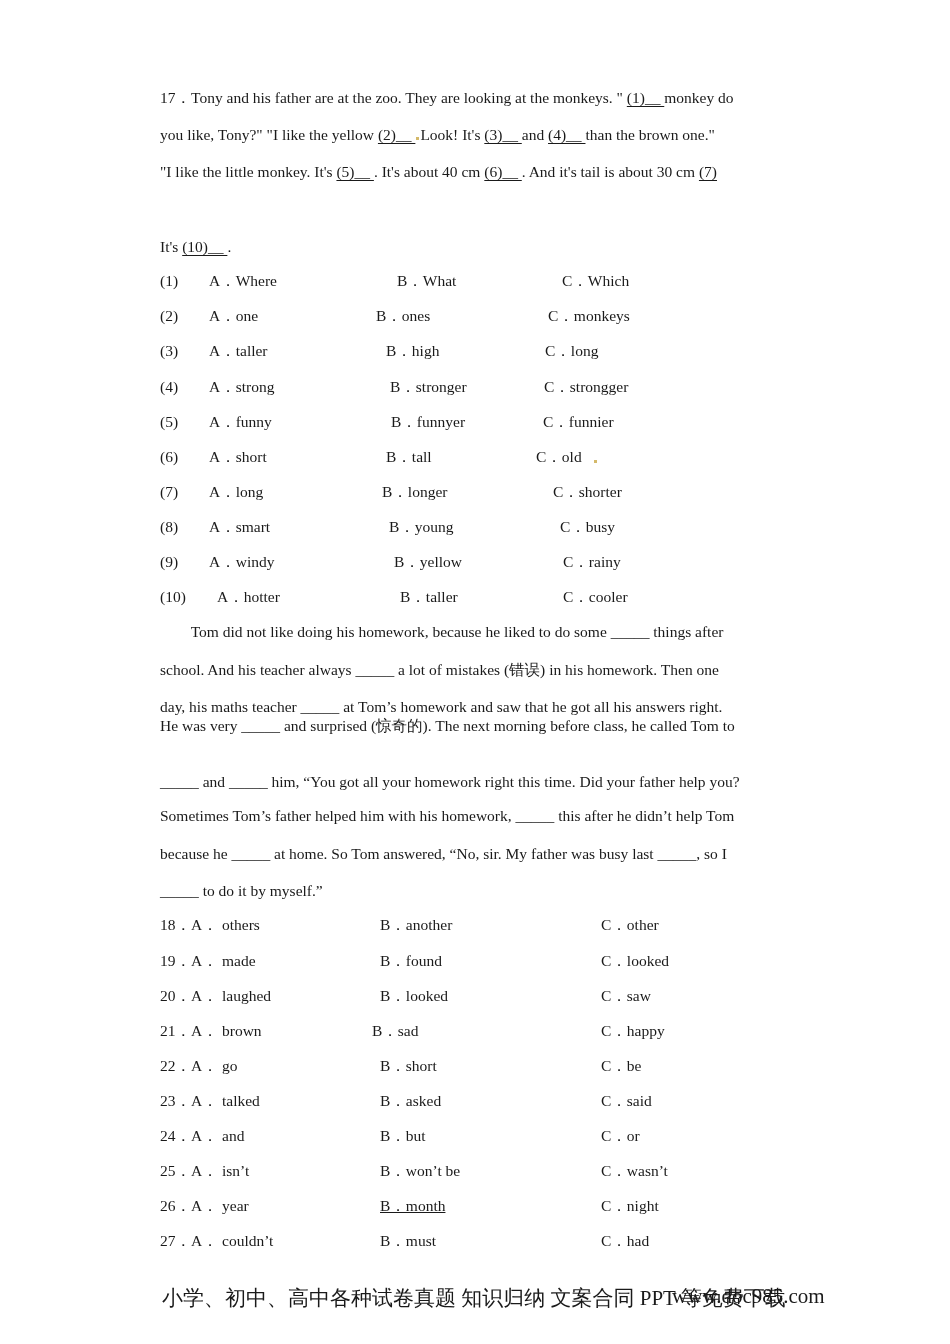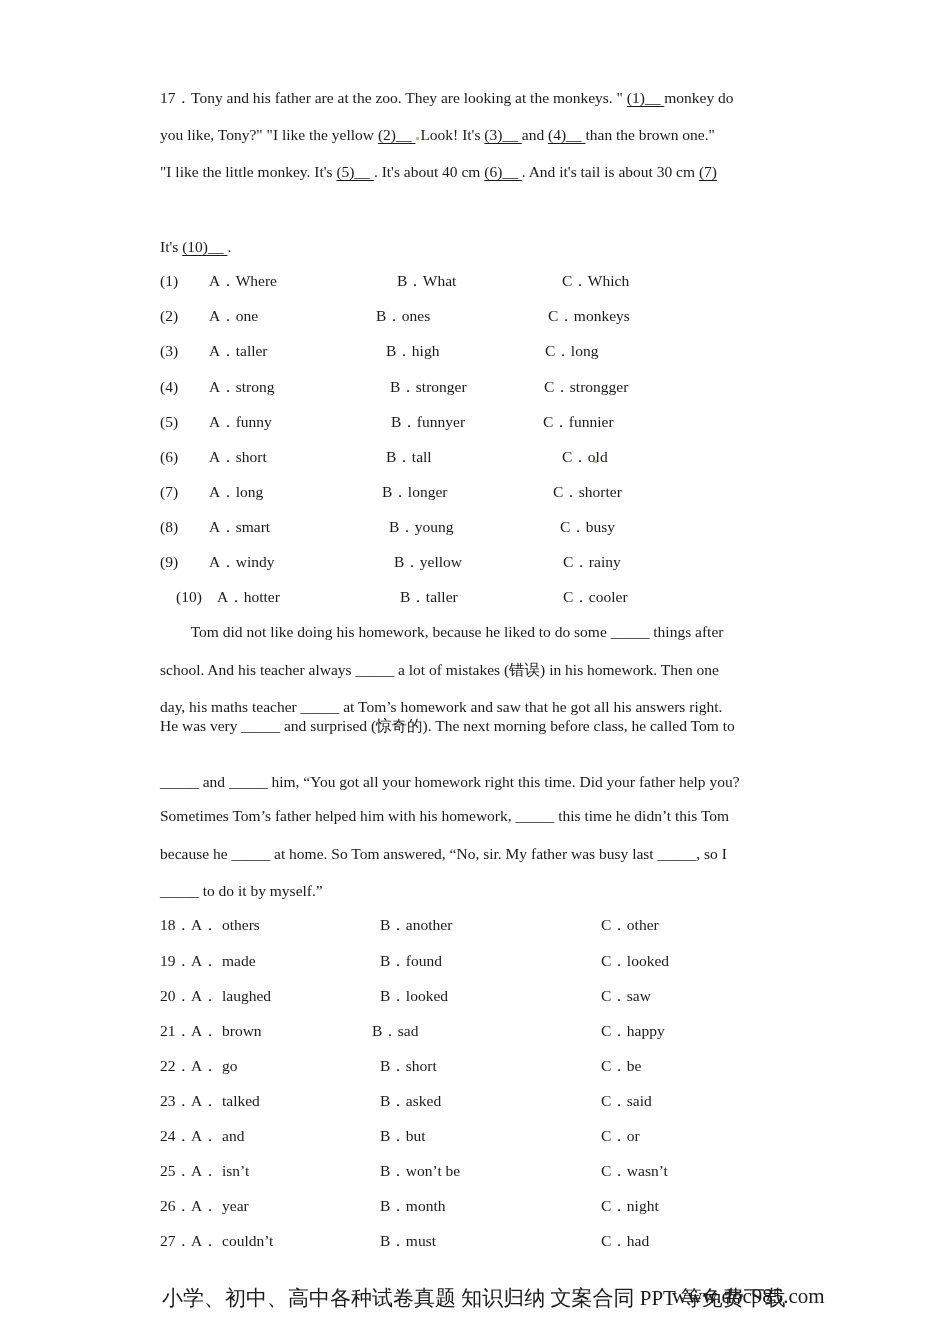--- a/index.html
+++ b/index.html
@@ -63,21 +63,21 @@
       <div class="opt-row" style="top: 412px;">
         <span style="left: 0px;">(5)</span>
         <span style="left: 49px;">A．funny</span>
         <span style="left: 231px;">B．funnyer</span>
         <span style="left: 383px;">C．funnier</span>
       </div>
       <div class="opt-row" style="top: 447px;">
         <span style="left: 0px;">(6)</span>
         <span style="left: 49px;">A．short</span>
         <span style="left: 226px;">B．tall</span>
-        <span style="left: 376px; margin-left: 26px;">C．old</span>
+        <span style="left: 376px;">C．old</span>
         <span class="mark" style="left: 433px; top: 13px;"></span>
       </div>
       <div class="opt-row" style="top: 482px;">
         <span style="left: 0px;">(7)</span>
         <span style="left: 49px;">A．long</span>
         <span style="left: 222px;">B．longer</span>
         <span style="left: 393px;">C．shorter</span>
       </div>
       <div class="opt-row" style="top: 517px;">
         <span style="left: 0px;">(8)</span>
@@ -85,34 +85,34 @@
         <span style="left: 229px;">B．young</span>
         <span style="left: 400px;">C．busy</span>
       </div>
       <div class="opt-row" style="top: 552px;">
         <span style="left: 0px;">(9)</span>
         <span style="left: 49px;">A．windy</span>
         <span style="left: 234px;">B．yellow</span>
         <span style="left: 403px;">C．rainy</span>
       </div>
       <div class="opt-row" style="top: 587px;">
-        <span style="left: 0px; margin-left: 16px;">(10)</span>
+        <span style="left: 0px;">(10)</span>
         <span style="left: 57px;">A．hotter</span>
         <span style="left: 240px;">B．taller</span>
         <span style="left: 403px;">C．cooler</span>
       </div>
     </div>
 
   <div id="p2">
       <div class="line" style="top: 622px; white-space: pre;">        Tom did not like doing his homework, because he liked to do some _____ things after</div>
       <div class="line" style="top: 660px; white-space: pre;">school. And his teacher always _____ a lot of mistakes (错误) in his homework. Then one</div>
       <div class="line" style="top: 697px; white-space: pre;">day, his maths teacher _____ at Tom’s homework and saw that he got all his answers right.</div>
       <div class="line" style="top: 716px; white-space: pre;">He was very _____ and surprised (惊奇的). The next morning before class, he called Tom to</div>
       <div class="line" style="top: 772px; white-space: pre;">_____ and _____ him, “You got all your homework right this time. Did your father help you?</div>
-      <div class="line" style="top: 806px; white-space: pre;">Sometimes Tom’s father helped him with his homework, _____ this time he didn’t this Tom</div>
+      <div class="line" style="top: 806px; white-space: pre;">Sometimes Tom’s father helped him with his homework, _____ this after he didn’t help Tom</div>
       <div class="line" style="top: 844px; white-space: pre;">because he _____ at home. So Tom answered, “No, sir. My father was busy last _____, so I</div>
       <div class="line" style="top: 881px; white-space: pre;">_____ to do it by myself.”</div>
     </div>
 
   <div id="q2">
       <div class="opt-row" style="top: 915px;">
         <span style="left: 0px;">18．A．</span>
         <span style="left: 62px;">others</span>
         <span style="left: 220px;">B．another</span>
         <span style="left: 441px;">C．other</span>
@@ -155,21 +155,21 @@
       </div>
       <div class="opt-row" style="top: 1161px;">
         <span style="left: 0px;">25．A．</span>
         <span style="left: 62px;">isn’t</span>
         <span style="left: 220px;">B．won’t be</span>
         <span style="left: 441px;">C．wasn’t</span>
       </div>
       <div class="opt-row" style="top: 1196px;">
         <span style="left: 0px;">26．A．</span>
         <span style="left: 62px;">year</span>
-        <span style="left: 220px;">B．month</span>
+        <span style="left: 220px; text-decoration: underline;">B．month</span>
         <span style="left: 441px;">C．night</span>
       </div>
       <div class="opt-row" style="top: 1231px;">
         <span style="left: 0px;">27．A．</span>
         <span style="left: 62px;">couldn’t</span>
         <span style="left: 220px;">B．must</span>
         <span style="left: 441px;">C．had</span>
       </div>
     </div>
 

